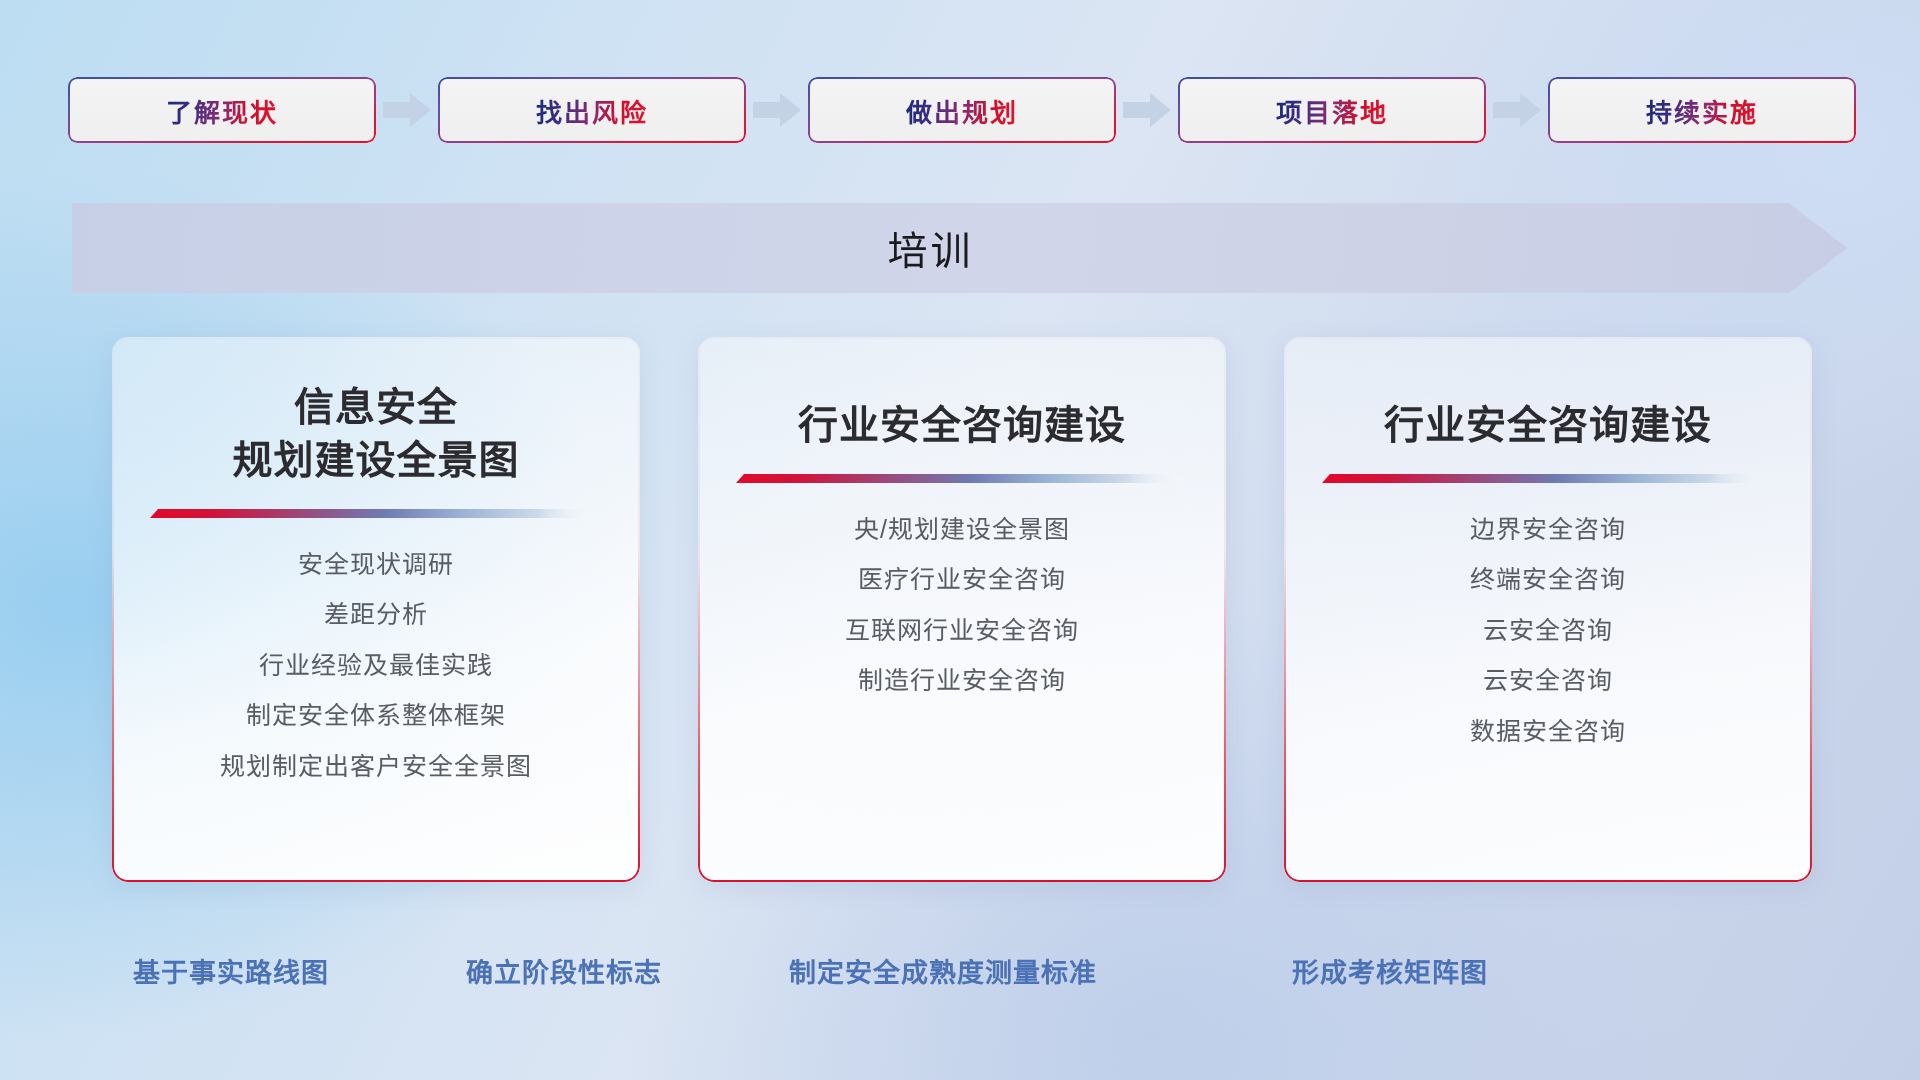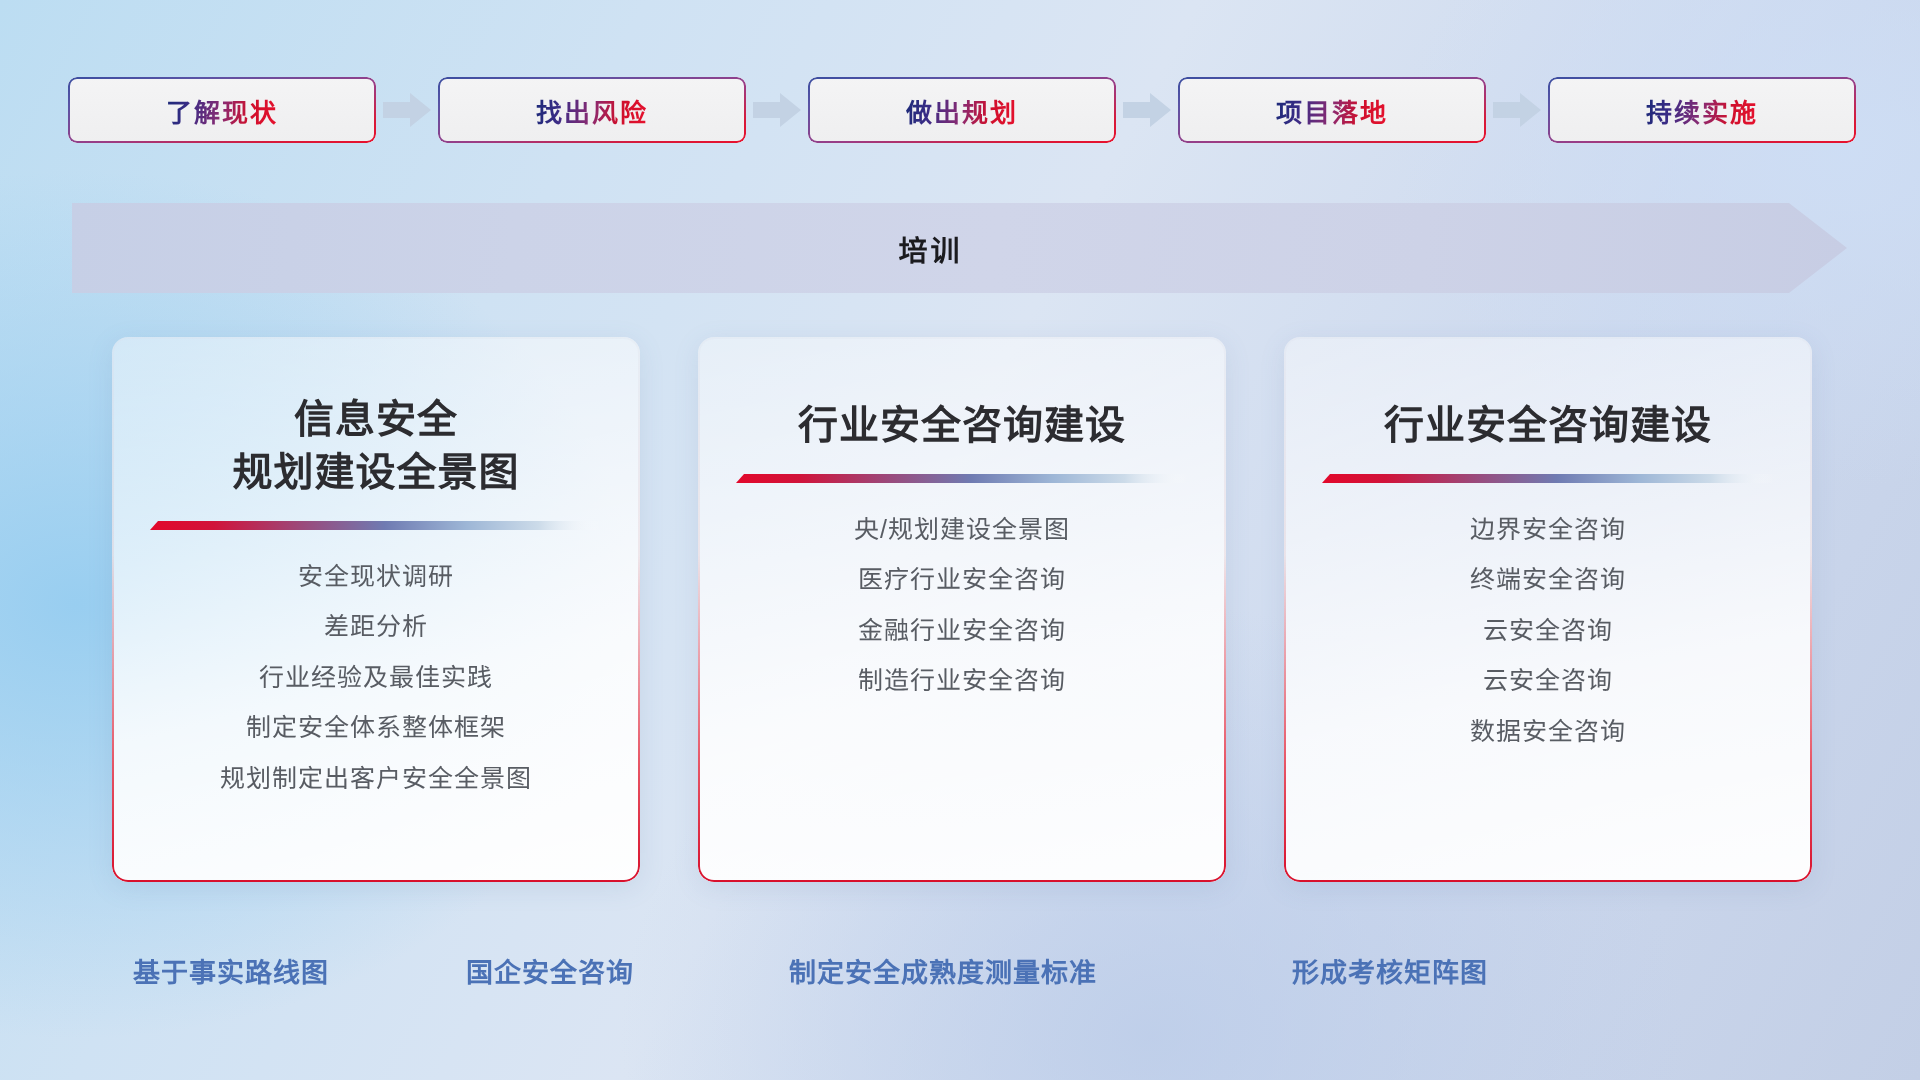--- a/index.html
+++ b/index.html
@@ -94,22 +94,22 @@
     background: linear-gradient(96deg, #c6cfe6 0%, #ccd3e8 25%, #d0d5e9 52%, #cdd2e7 76%, #c7cde4 100%);
     clip-path: polygon(0 0, calc(100% - 58px) 0, 100% 50%, calc(100% - 58px) 100%, 0 100%);
   }
   #banner-title {
     position: absolute;
     inset: 0;
     display: flex;
     align-items: center;
     justify-content: center;
     padding-right: 58px;
-    font-size: 29px;
-    font-weight: 700;
+    font-size: 40px;
+    font-weight: 400;
     color: #1b1b1f;
     letter-spacing: 3px;
   }
 
   
   #cards {
     position: absolute;
     left: 112px;
     top: 337px;
     width: 1700px;
@@ -150,21 +150,21 @@
     margin-top: 46px;
     font-size: 40px;
     font-weight: 700;
     color: #2c2c30;
     line-height: 1.32;
     text-align: center;
     letter-spacing: 1px;
     white-space: pre-line;
     z-index: 2;
   }
-  .card.two-line .card-title { margin-top: 56px; }
+  .card.two-line .card-title { margin-top: 44px; }
   .card.one-line .card-title { margin-top: 62px; }
 
   .card-divider {
     position: relative;
     width: 452px;
     height: 9px;
     margin-top: 22px;
     z-index: 2;
   }
   .card-divider svg { display: block; }
@@ -302,21 +302,21 @@
               <stop offset="86%" stop-color="#ccdbe9"></stop>
               <stop offset="100%" stop-color="#ffffff" stop-opacity="0"></stop>
             </linearGradient>
           </defs>
           <path d="M8 0 H452 V9 H0 Z" fill="url(#dg2)"></path>
         </svg>
       </div>
       <div class="card-list">
         <div class="card-list-item">央/规划建设全景图</div>
         <div class="card-list-item">医疗行业安全咨询</div>
-        <div class="card-list-item">金融行业安全咨询</div>
+        <div class="card-list-item">互联网行业安全咨询</div>
         <div class="card-list-item">制造行业安全咨询</div>
       </div>
     </div>
 
     <div class="card one-line">
       <div class="card-title">行业安全咨询建设</div>
       <div class="card-divider">
         <svg width="452" height="9" viewBox="0 0 452 9" preserveAspectRatio="none" aria-hidden="true">
           <defs>
             <linearGradient id="dg3" x1="0" y1="0" x2="1" y2="0">
@@ -338,18 +338,18 @@
         <div class="card-list-item">云安全咨询</div>
         <div class="card-list-item">云安全咨询</div>
         <div class="card-list-item">数据安全咨询</div>
       </div>
     </div>
 
   </div>
 
   <div id="captions">
     <div class="caption" style="left:133px">基于事实路线图</div>
-    <div class="caption" style="left:466px">国企安全咨询</div>
+    <div class="caption" style="left:466px">确立阶段性标志</div>
     <div class="caption" style="left:789px">制定安全成熟度测量标准</div>
     <div class="caption" style="left:1292px">形成考核矩阵图</div>
   </div>
 
 </div>
 
 </body></html>

